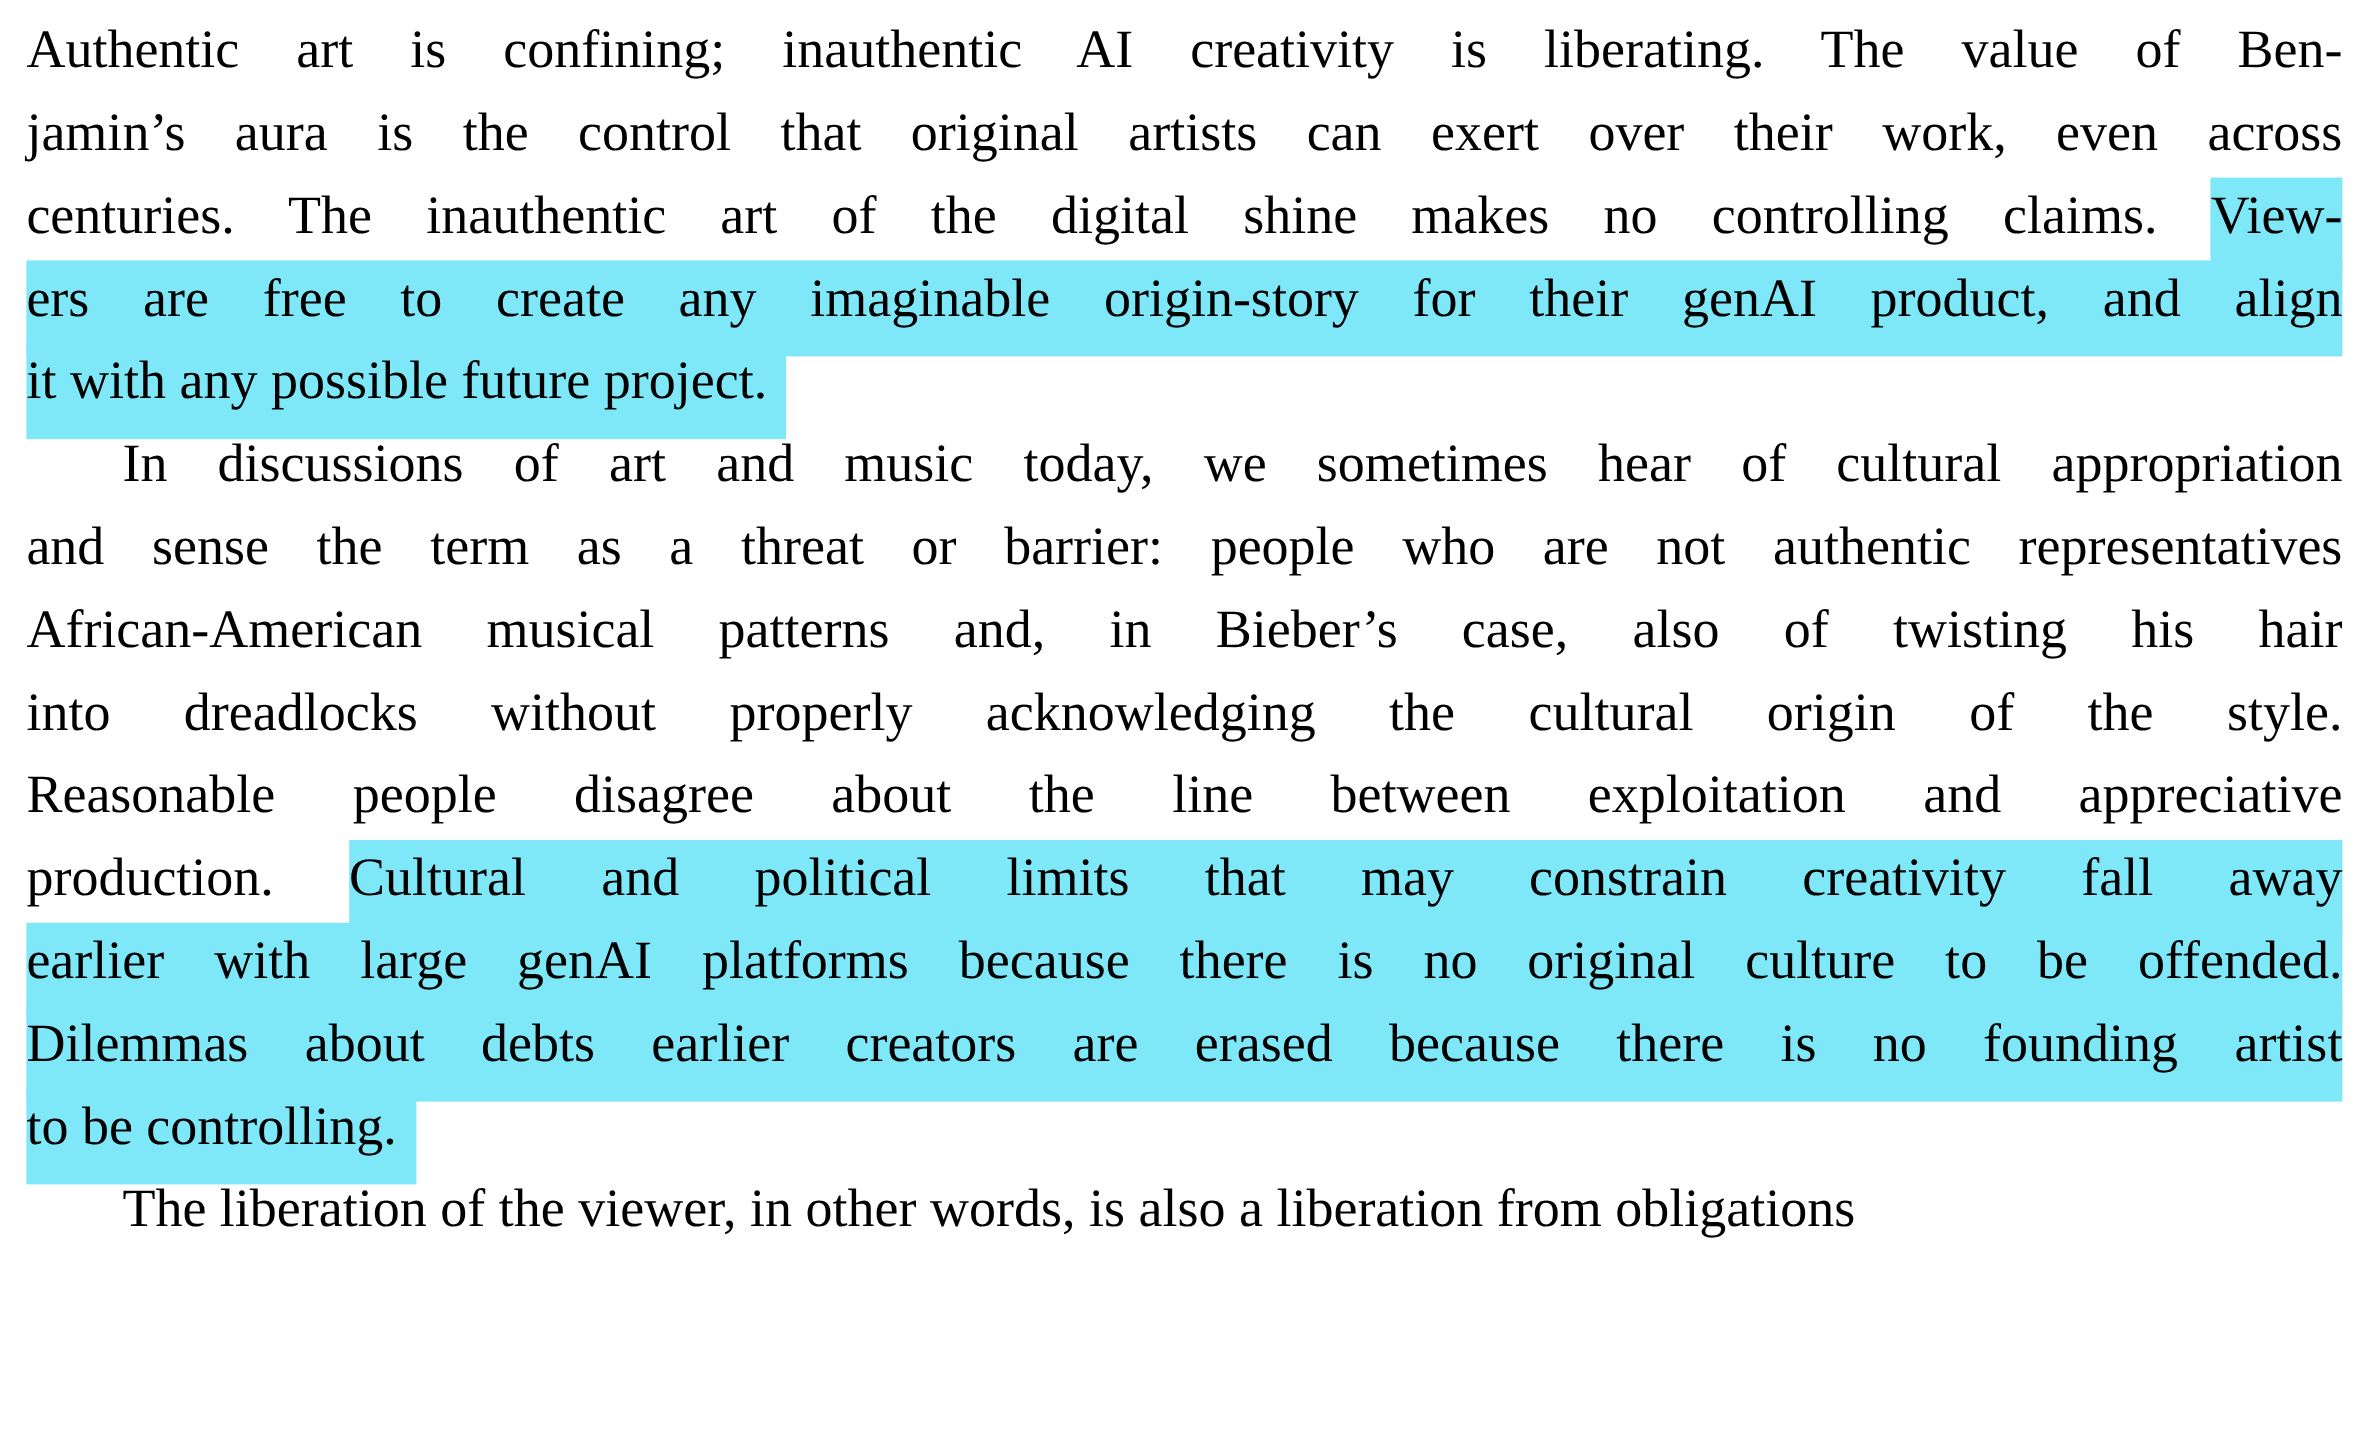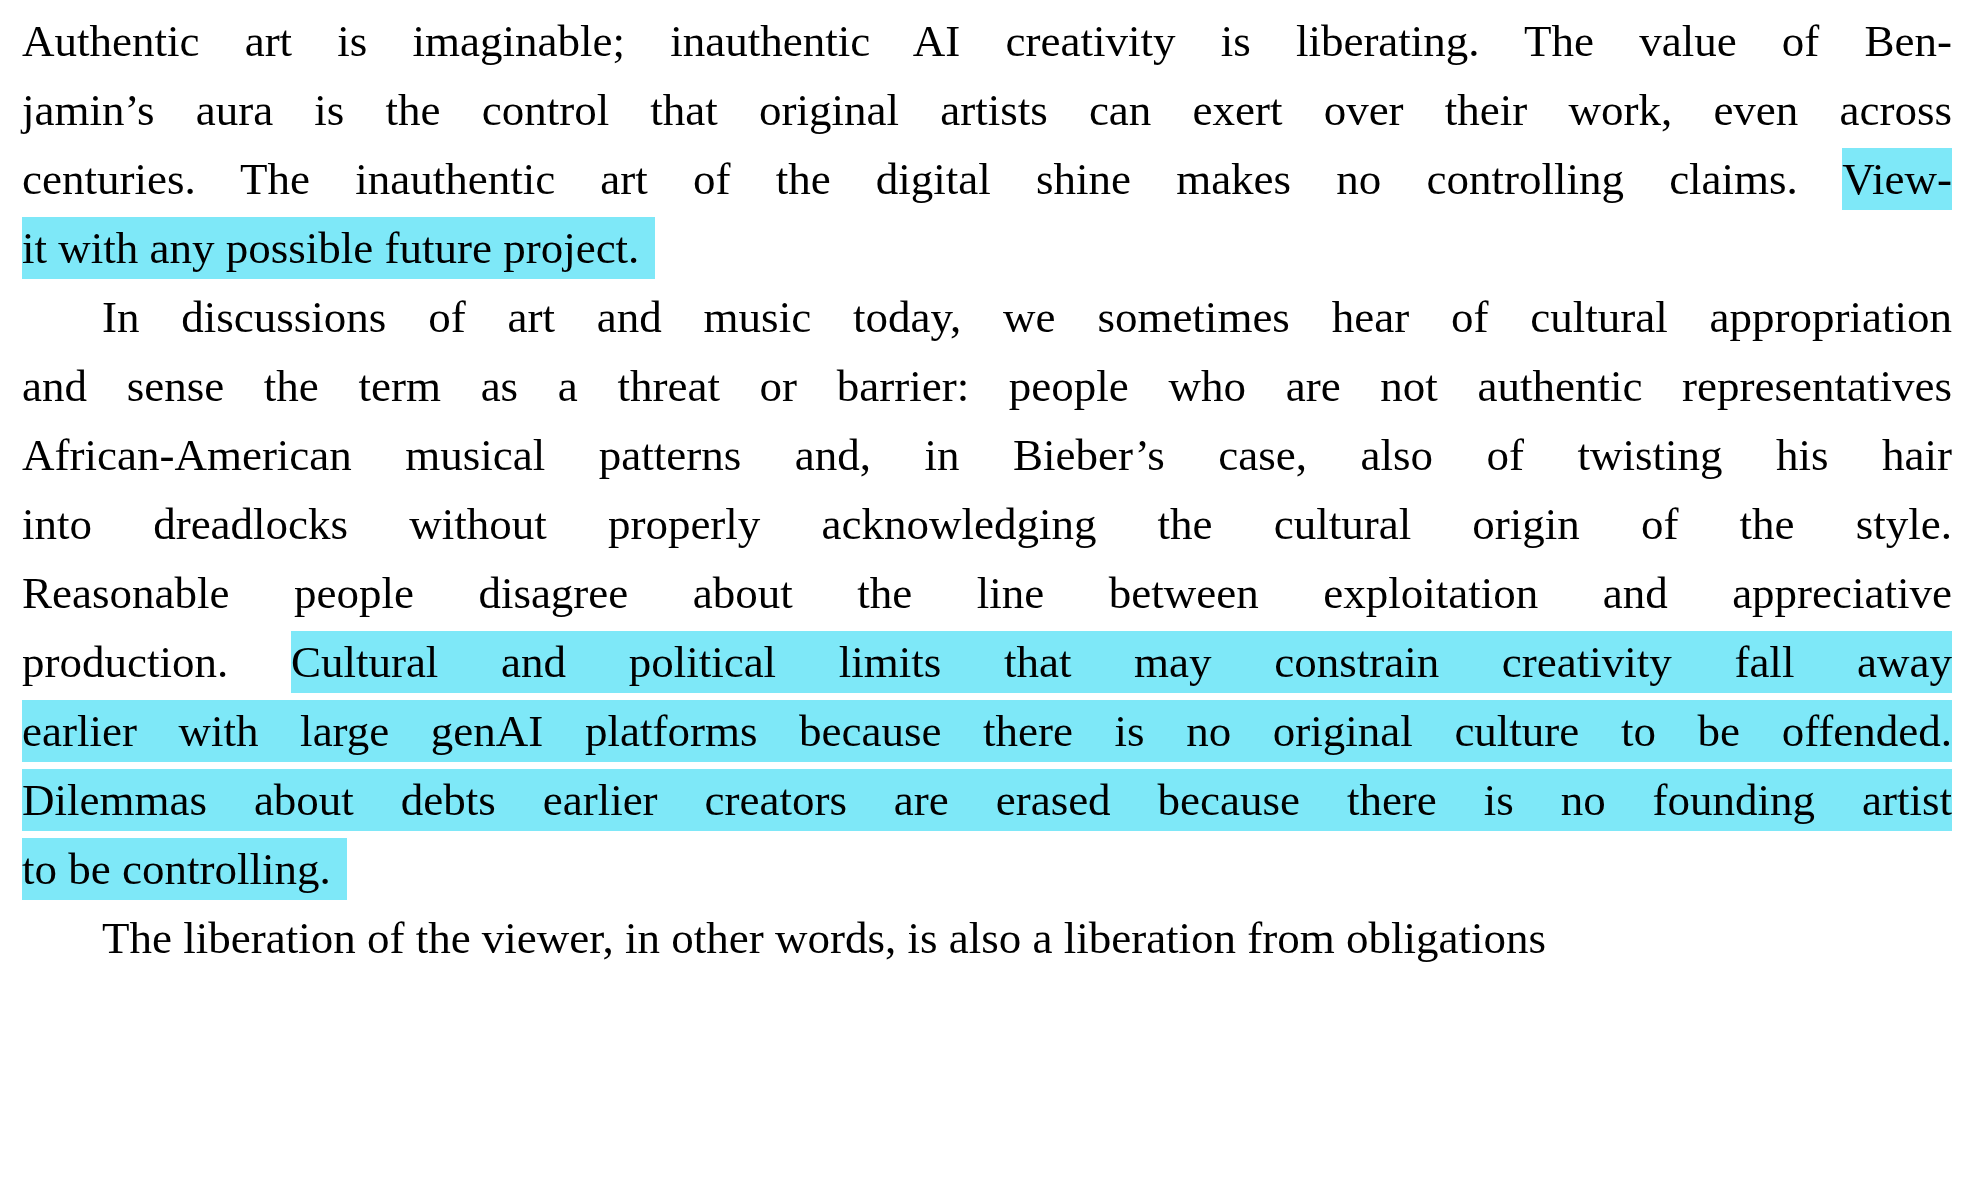--- a/index.html
+++ b/index.html
@@ -30,37 +30,38 @@
   .line.last {
     text-align: left;
     text-align-last: left;
   }
   .line.indent {
     text-indent: 80px;
   }
   .hl {
     background: #7EE8F8;
     padding-top: 6px;
-    padding-bottom: 6px;
+    padding-bottom: 24px;
   }
   .hl-end {
     padding-right: 16px;
     margin-top: 20px;
   }
   .plain {
     background: transparent;
   }
 </style>
 </head>
 <body>
 
 <div class="text-block">
-    <div class="line"><span class="plain">Authentic art is imaginable; inauthentic AI creativity is liberating. The value of Ben-</span></div>
+    <div class="line"><span class="plain">Authentic art is confining; inauthentic AI creativity is liberating. The value of Ben-</span></div>
     <div class="line"><span class="plain">jamin’s aura is the control that original artists can exert over their work, even across</span></div>
     <div class="line"><span class="plain">centuries. The inauthentic art of the digital shine makes no controlling claims. </span><span class="hl">View-</span></div>
+    <div class="line"><span class="hl">ers are free to create any imaginable origin-story for their genAI product, and align</span></div>
     <div class="line last"><span class="hl hl-end">it with any possible future project.</span></div>
     <div class="line indent"><span class="plain">In discussions of art and music today, we sometimes hear of cultural appropriation</span></div>
     <div class="line"><span class="plain">and sense the term as a threat or barrier: people who are not authentic representatives</span></div>
     <div class="line"><span class="plain">African-American musical patterns and, in Bieber’s case, also of twisting his hair</span></div>
     <div class="line"><span class="plain">into dreadlocks without properly acknowledging the cultural origin of the style.</span></div>
     <div class="line"><span class="plain">Reasonable people disagree about the line between exploitation and appreciative</span></div>
     <div class="line"><span class="plain">production. </span><span class="hl">Cultural and political limits that may constrain creativity fall away</span></div>
     <div class="line"><span class="hl">earlier with large genAI platforms because there is no original culture to be offended.</span></div>
     <div class="line"><span class="hl">Dilemmas about debts earlier creators are erased because there is no founding artist</span></div>
     <div class="line last"><span class="hl hl-end">to be controlling.</span></div>

